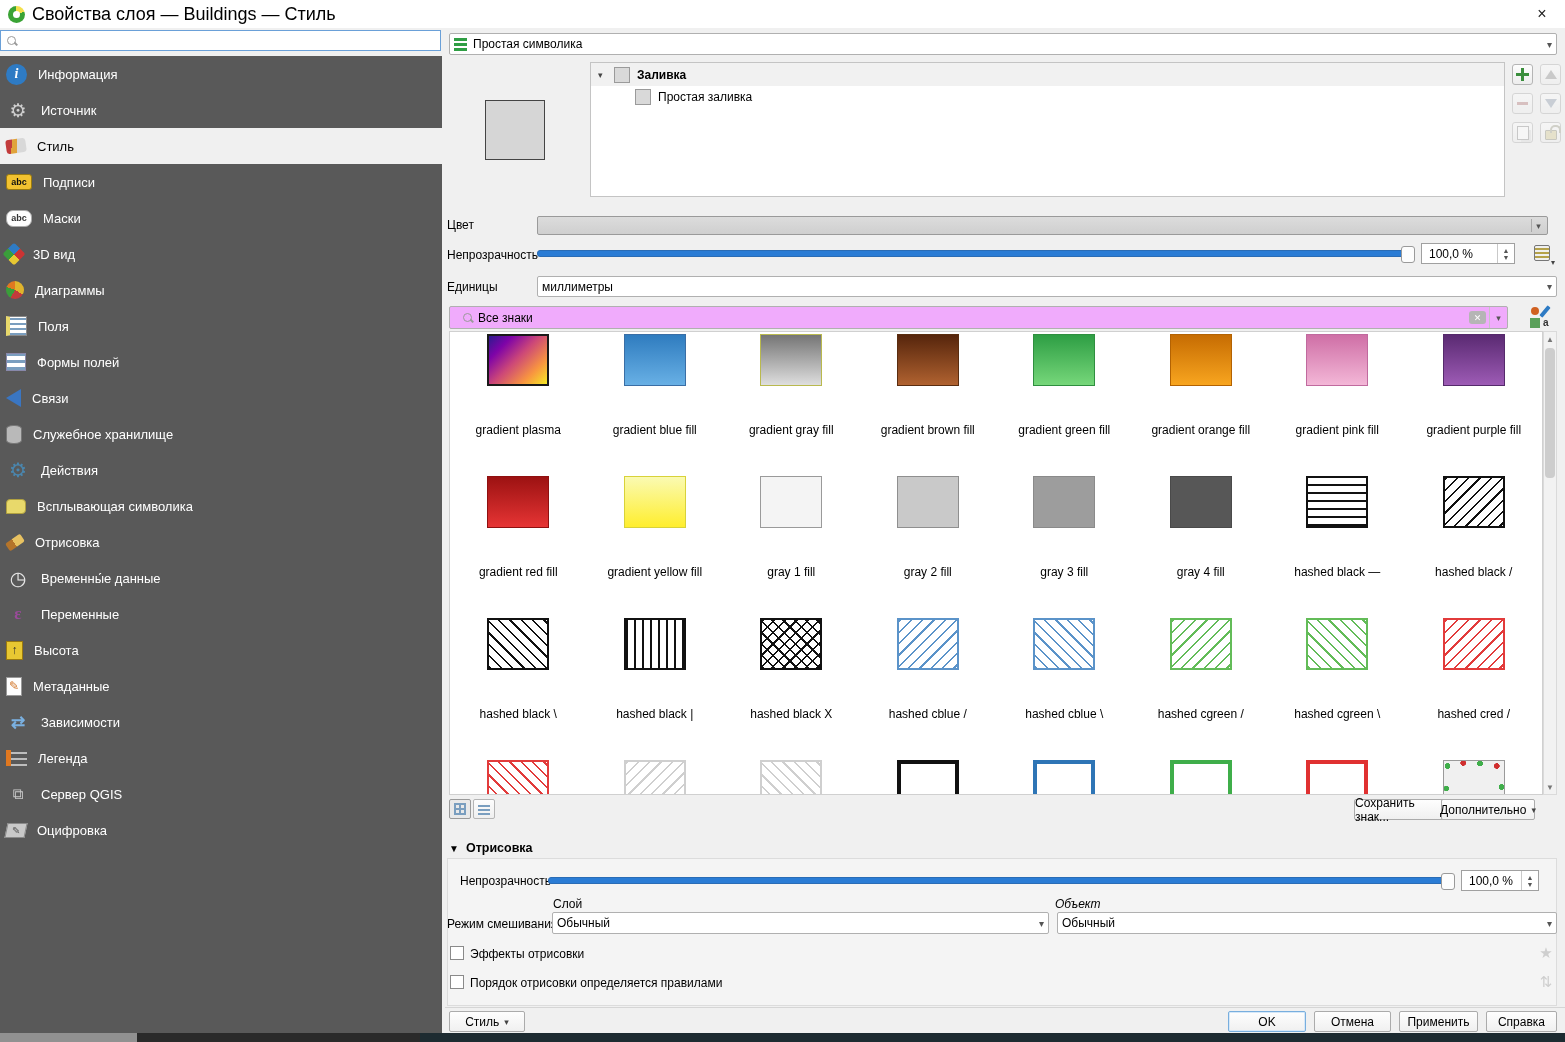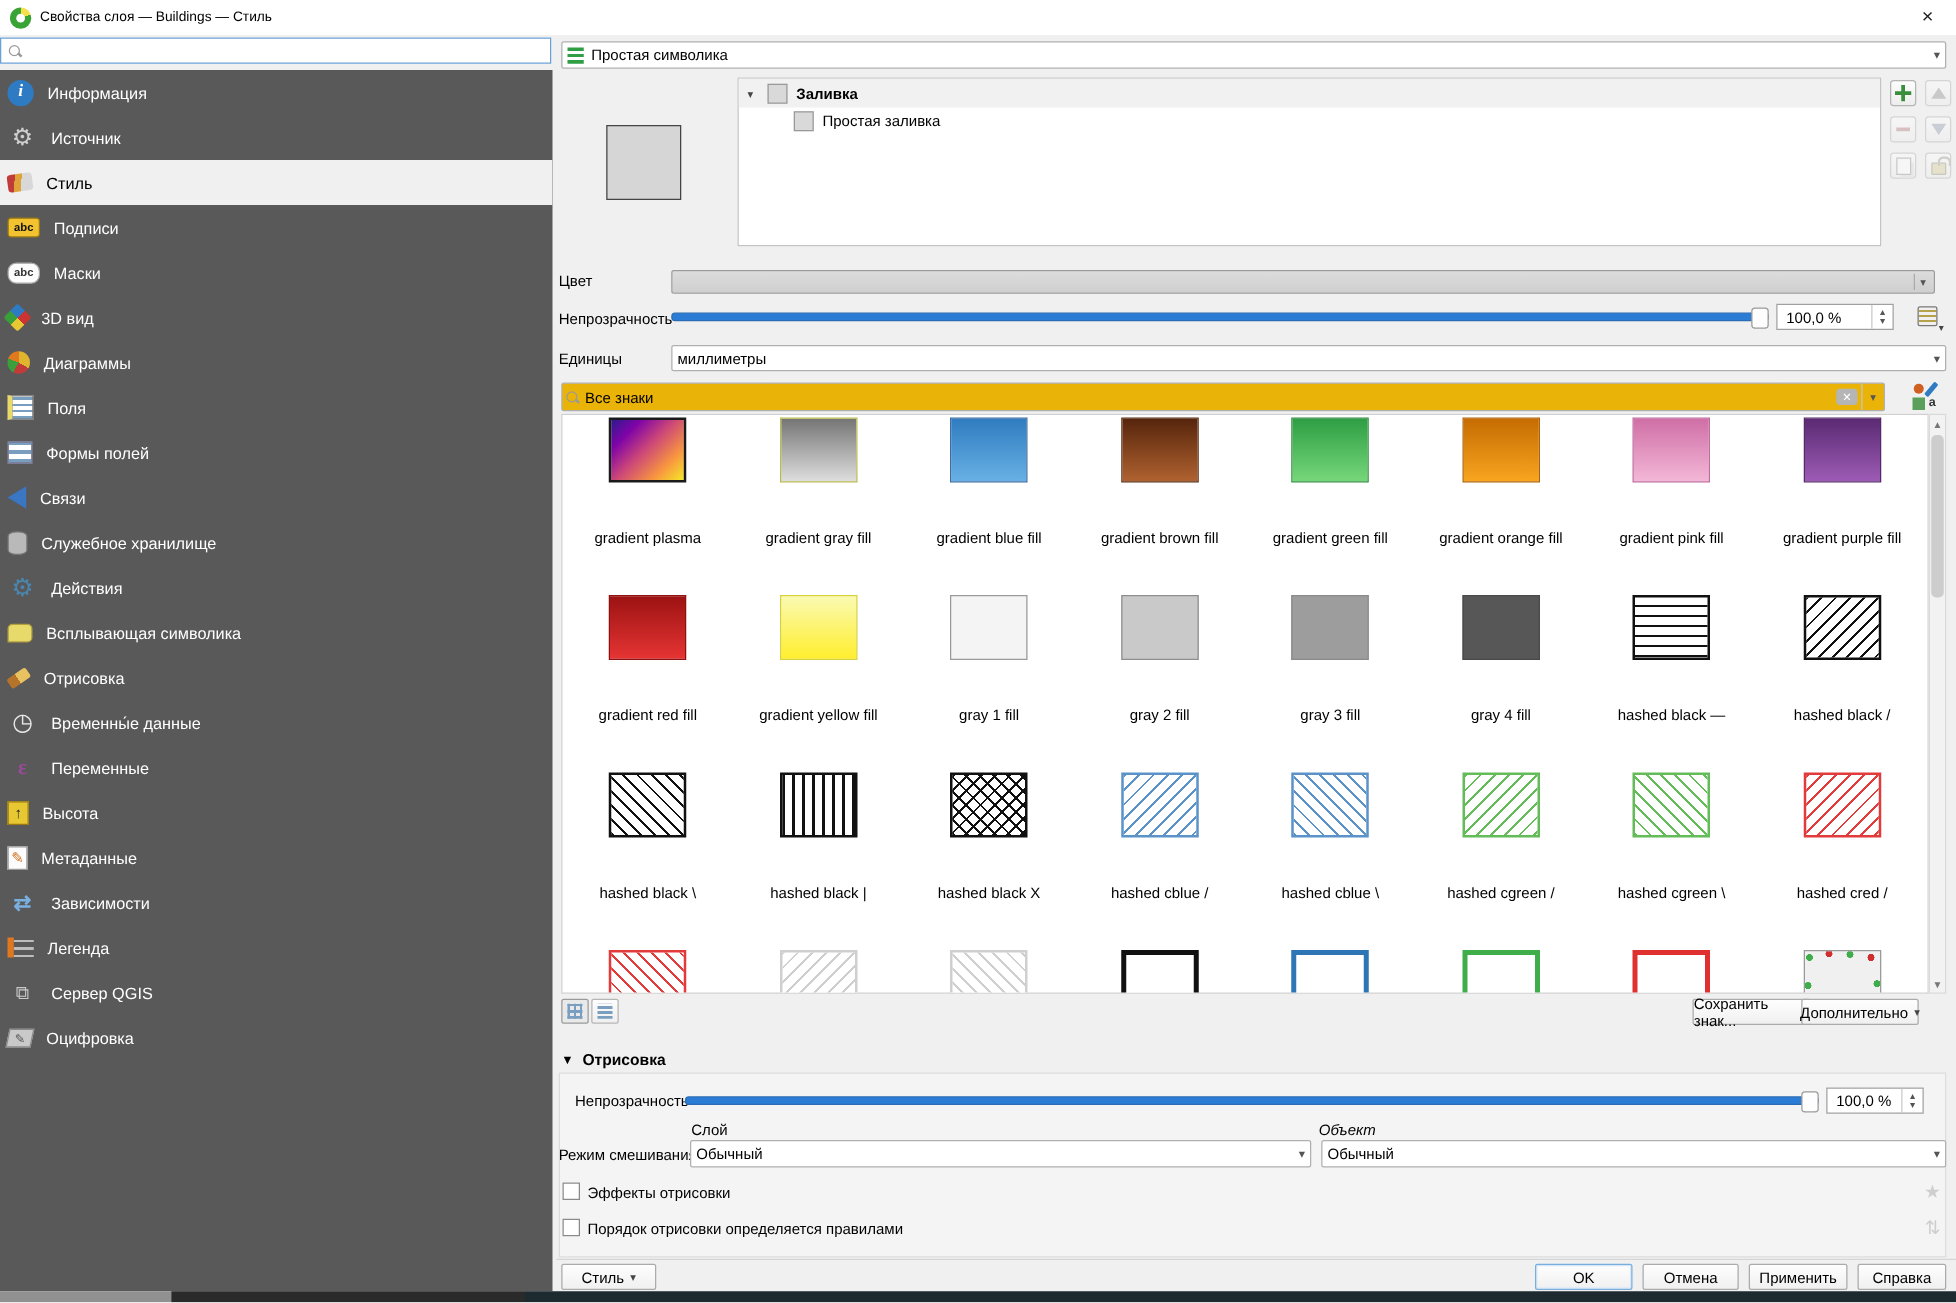--- a/index.html
+++ b/index.html
@@ -5,21 +5,21 @@
   html,body{margin:0;padding:0;background:#fff;}
   #win{position:relative;width:1565px;height:1042px;background:#f0f0f0;
        font-family:"Liberation Sans",sans-serif;font-size:12px;color:#000;overflow:hidden;}
 
   
   .titlebar{position:absolute;left:0;top:0;width:100%;height:28px;background:#ffffff;
             display:flex;align-items:center;gap:7px;padding-left:8px;box-sizing:border-box;}
   .qgis-logo{width:17px;height:17px;border-radius:50%;position:relative;flex:none;
              background:conic-gradient(#f4e04d 0 70deg,#3aa335 70deg 360deg);}
   .qgis-logo::after{content:"";position:absolute;left:5px;top:5px;width:7px;height:7px;border-radius:50%;background:#fff;}
-  .title-text{font-size:11px;color:#000;}
+  .title-text{font-size:18px;color:#000;}
   .close-btn{position:absolute;right:12px;top:4px;width:22px;height:20px;display:flex;align-items:center;
              justify-content:center;font-size:16px;color:#222;cursor:default;}
 
   
   .side-search{position:absolute;left:0;top:30px;width:441px;height:21px;background:#fff;
                border:1px solid #6aa0d8;box-sizing:border-box;display:flex;align-items:center;padding-left:3px;}
   .side-search input{border:none;outline:none;flex:1;font:12px "Liberation Sans",sans-serif;background:transparent;}
   .mag{width:10px;height:10px;position:relative;flex:none;margin:0 3px;}
   .mag::before{content:"";position:absolute;left:0;top:0;width:7px;height:7px;border:1.5px solid #9a9a9a;border-radius:50%;}
   .mag::after{content:"";position:absolute;left:7px;top:7px;width:4px;height:1.5px;background:#9a9a9a;transform:rotate(45deg);}
@@ -104,22 +104,22 @@
   .spin .val{flex:1;padding-left:7px;font-size:12px;}
   .spin .arrows{width:16px;height:100%;border-left:1px solid #c9c9c9;display:flex;flex-direction:column;
                 align-items:center;justify-content:center;font-size:7px;color:#555;line-height:7px;}
   .ddo-btn{position:absolute;width:24px;height:20px;display:flex;align-items:center;justify-content:center;}
   .ddo-ic{width:14px;height:14px;border:1.5px solid #777;border-radius:2px;
           background:repeating-linear-gradient(0deg,transparent 0 2px,#b5a24a 2px 4px);position:relative;}
   .ddo-ic::after{content:"▾";position:absolute;right:-6px;bottom:-7px;font-size:8px;color:#444;}
   .units-dd{position:absolute;left:537px;top:276px;width:1020px;height:21px;}
 
   
-  .sym-search{position:absolute;left:449px;top:306px;width:1059px;height:23px;background:#eab308;border:1px solid #b0b0b0;
-              border-radius:2px;box-sizing:border-box;display:flex;align-items:center;padding-left:0;}
+  .sym-search{position:absolute;left:449px;top:306px;width:1059px;height:23px;background:#f0abfc;border:1px solid #b0b0b0;
+              border-radius:2px;box-sizing:border-box;display:flex;align-items:center;padding-left:10px;}
   .sym-search input{flex:1;border:none;outline:none;font:12px "Liberation Sans",sans-serif;background:transparent;}
   .clr-btn{width:17px;height:13px;background:#b5b5b5;border-radius:3px;color:#fff;font-size:9px;
            display:flex;align-items:center;justify-content:center;margin-right:3px;}
   .dd-seg{width:17px;height:100%;border-left:1px solid #c5c5c5;display:flex;align-items:center;justify-content:center;
           color:#555;font-size:9px;}
   .stylemgr{position:absolute;left:1529px;top:306px;width:24px;height:24px;}
   .stylemgr .dot{position:absolute;left:2px;top:1px;width:8px;height:8px;border-radius:50%;background:#d06020;}
   .stylemgr .pencil{position:absolute;left:14px;top:-1px;width:4px;height:13px;background:#2e7bc4;transform:rotate(40deg);border-radius:1px;}
   .stylemgr .sq{position:absolute;left:1px;top:12px;width:10px;height:10px;background:#5aa05a;}
   .stylemgr .a{position:absolute;left:14px;top:11px;font:bold 10px "Liberation Sans",sans-serif;color:#333;}
@@ -384,26 +384,26 @@
     <span class="sq"></span>
     <span class="a">a</span>
   </div>
 
   <div class="gallery">
       <div class="gcell">
         <div class="sw sw-plasma"></div>
         <div class="glabel">gradient plasma</div>
       </div>
       <div class="gcell">
+        <div class="sw sw-gblue"></div>
+        <div class="glabel">gradient blue fill</div>
+      </div>
+      <div class="gcell">
         <div class="sw sw-ggray"></div>
         <div class="glabel">gradient gray fill</div>
-      </div>
-      <div class="gcell">
-        <div class="sw sw-gblue"></div>
-        <div class="glabel">gradient blue fill</div>
       </div>
       <div class="gcell">
         <div class="sw sw-gbrown"></div>
         <div class="glabel">gradient brown fill</div>
       </div>
       <div class="gcell">
         <div class="sw sw-ggreen"></div>
         <div class="glabel">gradient green fill</div>
       </div>
       <div class="gcell">

